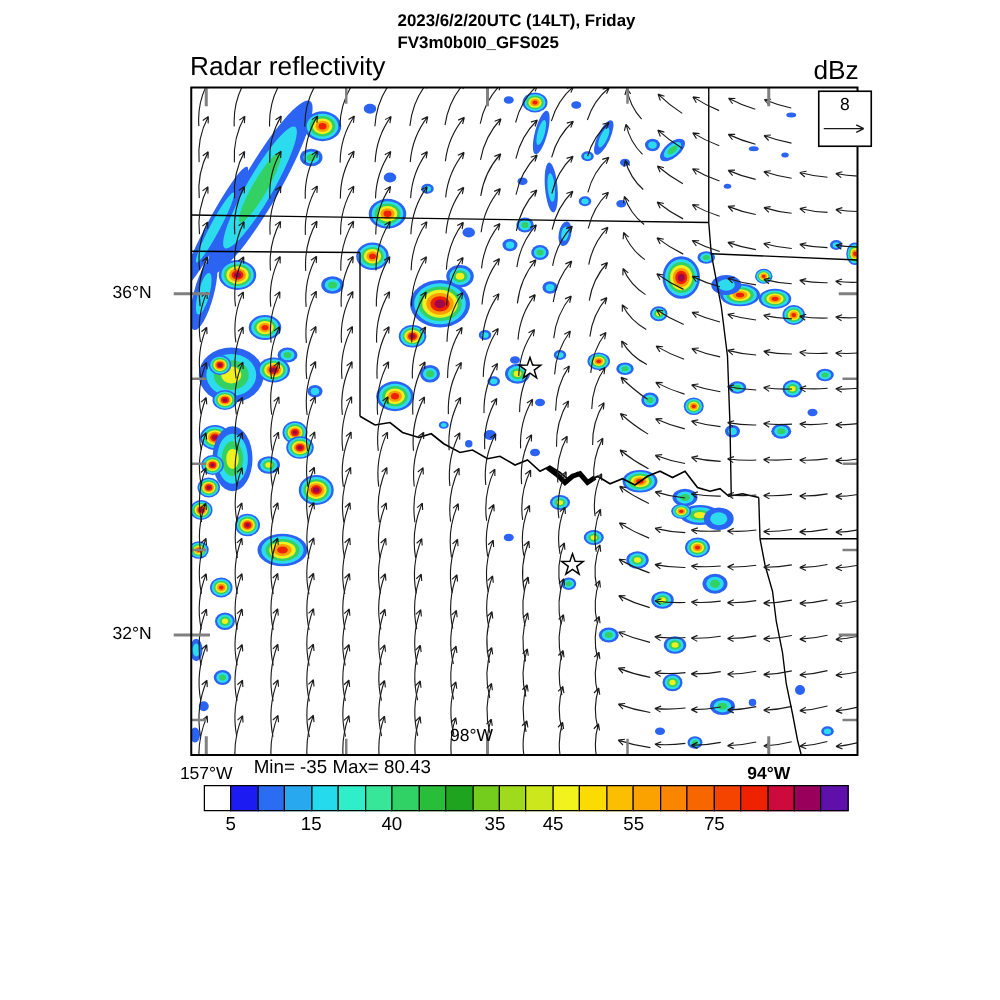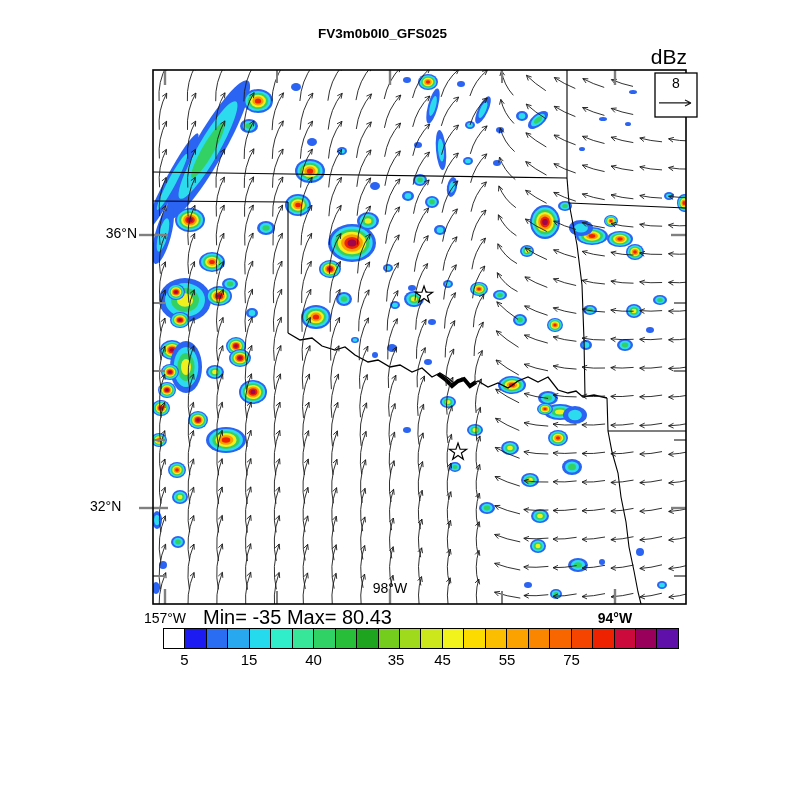--- a/index.html
+++ b/index.html
@@ -2,21 +2,21 @@
 <html><head>
 <meta charset="utf-8">
 <style>
   html,body{margin:0;padding:0;background:#fff;}
   .canvas{position:relative;width:800px;height:800px;background:#ffffff;overflow:hidden;
           font-family:"Liberation Sans","DejaVu Sans",sans-serif;color:#000;}
   .lbl{position:absolute;color:#000;white-space:nowrap;line-height:1.1;}
   .title-line{font-size:13.5px;font-weight:bold;}
   .big-label{font-size:21px;font-weight:400;}
   .axis-label{font-size:14px;}
-  .stats-label{font-size:20px;}
+  .stats-label{font-size:15px;}
   .ref-num{font-size:14px;text-align:center;}
   #map-svg{position:absolute;left:0;top:0;}
   #colorbar-cells{position:absolute;display:flex;}
   .cbar-cell{flex:1 1 auto;border:1px solid #000;margin-left:-1px;}
   .cbar-cell:first-child{margin-left:0;}
   .cbar-num{position:absolute;width:40px;text-align:center;font-size:15px;}
 </style>
 </head>
 <body>
 
@@ -1077,32 +1077,34 @@
       </g>
       <rect x="153" y="70" width="533" height="534" fill="none" stroke="#000" stroke-width="1.6"></rect>
       <polygon points="424.0,286.0 426.1,292.1 432.6,292.2 427.4,296.1 429.3,302.3 424.0,298.6 418.7,302.3 420.6,296.1 415.4,292.2 421.9,292.1" fill="#fff" stroke="#000" stroke-width="1.2"></polygon>
       <polygon points="458.0,443.0 460.1,449.1 466.6,449.2 461.4,453.1 463.3,459.3 458.0,455.6 452.7,459.3 454.6,453.1 449.4,449.2 455.9,449.1" fill="#fff" stroke="#000" stroke-width="1.2"></polygon>
       <g>
         <rect x="655" y="73" width="42" height="44" fill="#fff" stroke="#000" stroke-width="1.3"></rect>
         <path d="M659,102.92 L691,102.92 M691,102.92 l-6,-3 M691,102.92 l-6,3" stroke="#1a1a1a" stroke-width="1.1" fill="none"></path>
       </g>
     </svg>
 
+  <div class="lbl title-line" style="left:318px;top:10px;">2023/6/2/20UTC (14LT), Friday</div>
   <div class="lbl title-line" style="left:318px;top:27px;">FV3m0b0I0_GFS025</div>
+  <div class="lbl big-label" style="left:152px;top:42px;">Radar reflectivity</div>
   <div class="lbl big-label" style="left:630px;top:45px;width:57px;text-align:right;">dBz</div>
   <div class="lbl stats-label" style="left:203px;top:606px;">Min= -35 Max= 80.43</div>
   <div class="lbl ref-num" style="left:655px;top:76px;width:42px;">8</div>
 
   <div id="lat-labels">
-      <div class="lbl axis-label" style="left: 90px; top: 226px; width: 47px; text-align: right;">36°N</div>
+      <div class="lbl axis-label" style="left: 90px; top: 226px; width: 47px; text-align: left;">36°N</div>
       <div class="lbl axis-label" style="left: 90px; top: 499px; width: 47px; text-align: left;">32°N</div>
     </div>
   <div id="lon-labels">
       <div class="lbl axis-label" style="left: 135px; top: 611px; width: 60px; text-align: center;">157°W</div>
-      <div class="lbl axis-label" style="left: 360px; top: 581px; width: 60px; text-align: center;">98°W</div>
+      <div class="lbl axis-label" style="left: 360px; top: 581px; width: 60px; ">98°W</div>
       <div class="lbl axis-label" style="left: 585px; top: 611px; width: 60px; text-align: center; font-weight: bold;">94°W</div>
     </div>
 
   <div id="colorbar-cells" style="left: 163px; top: 628px; width: 516px; height: 21px;">
       <div class="cbar-cell" style="background: rgb(255, 255, 255);"></div>
       <div class="cbar-cell" style="background: rgb(28, 28, 242);"></div>
       <div class="cbar-cell" style="background: rgb(42, 108, 242);"></div>
       <div class="cbar-cell" style="background: rgb(40, 168, 238);"></div>
       <div class="cbar-cell" style="background: rgb(38, 218, 238);"></div>
       <div class="cbar-cell" style="background: rgb(48, 238, 202);"></div>

